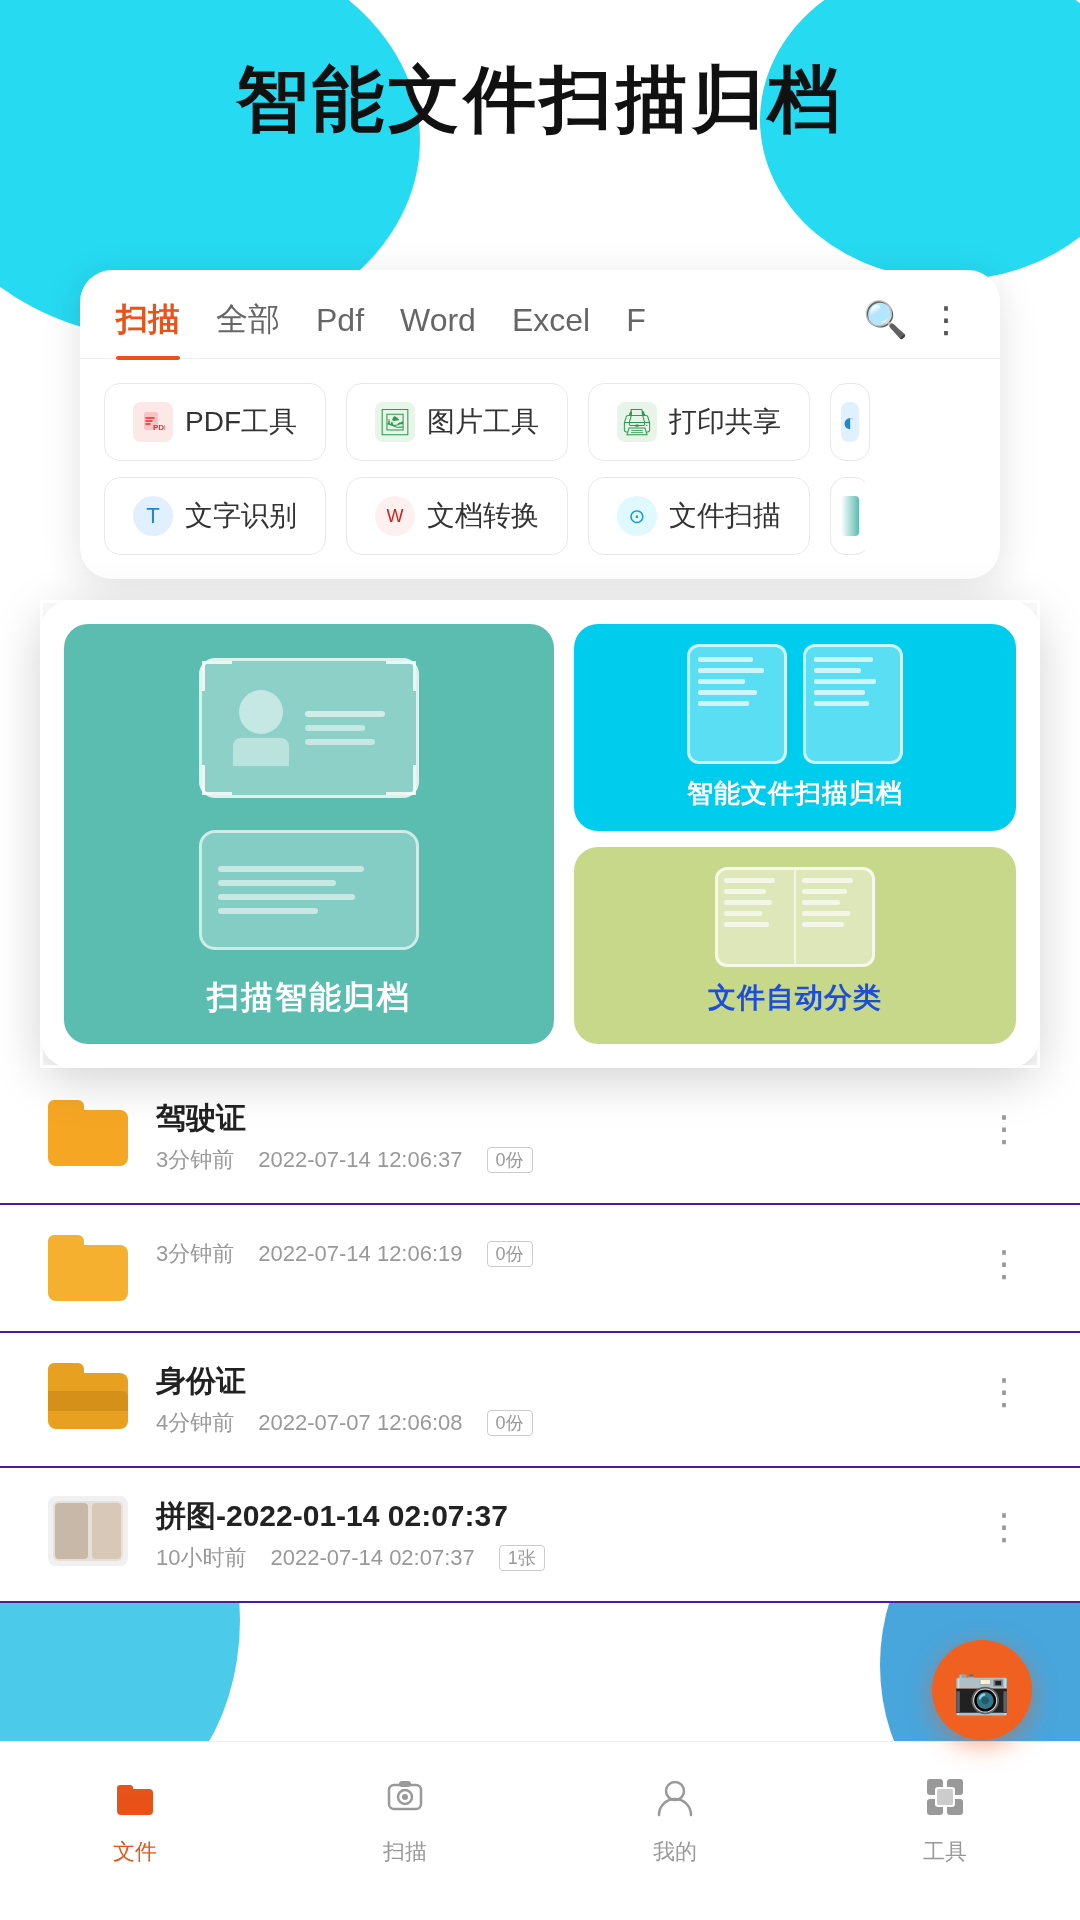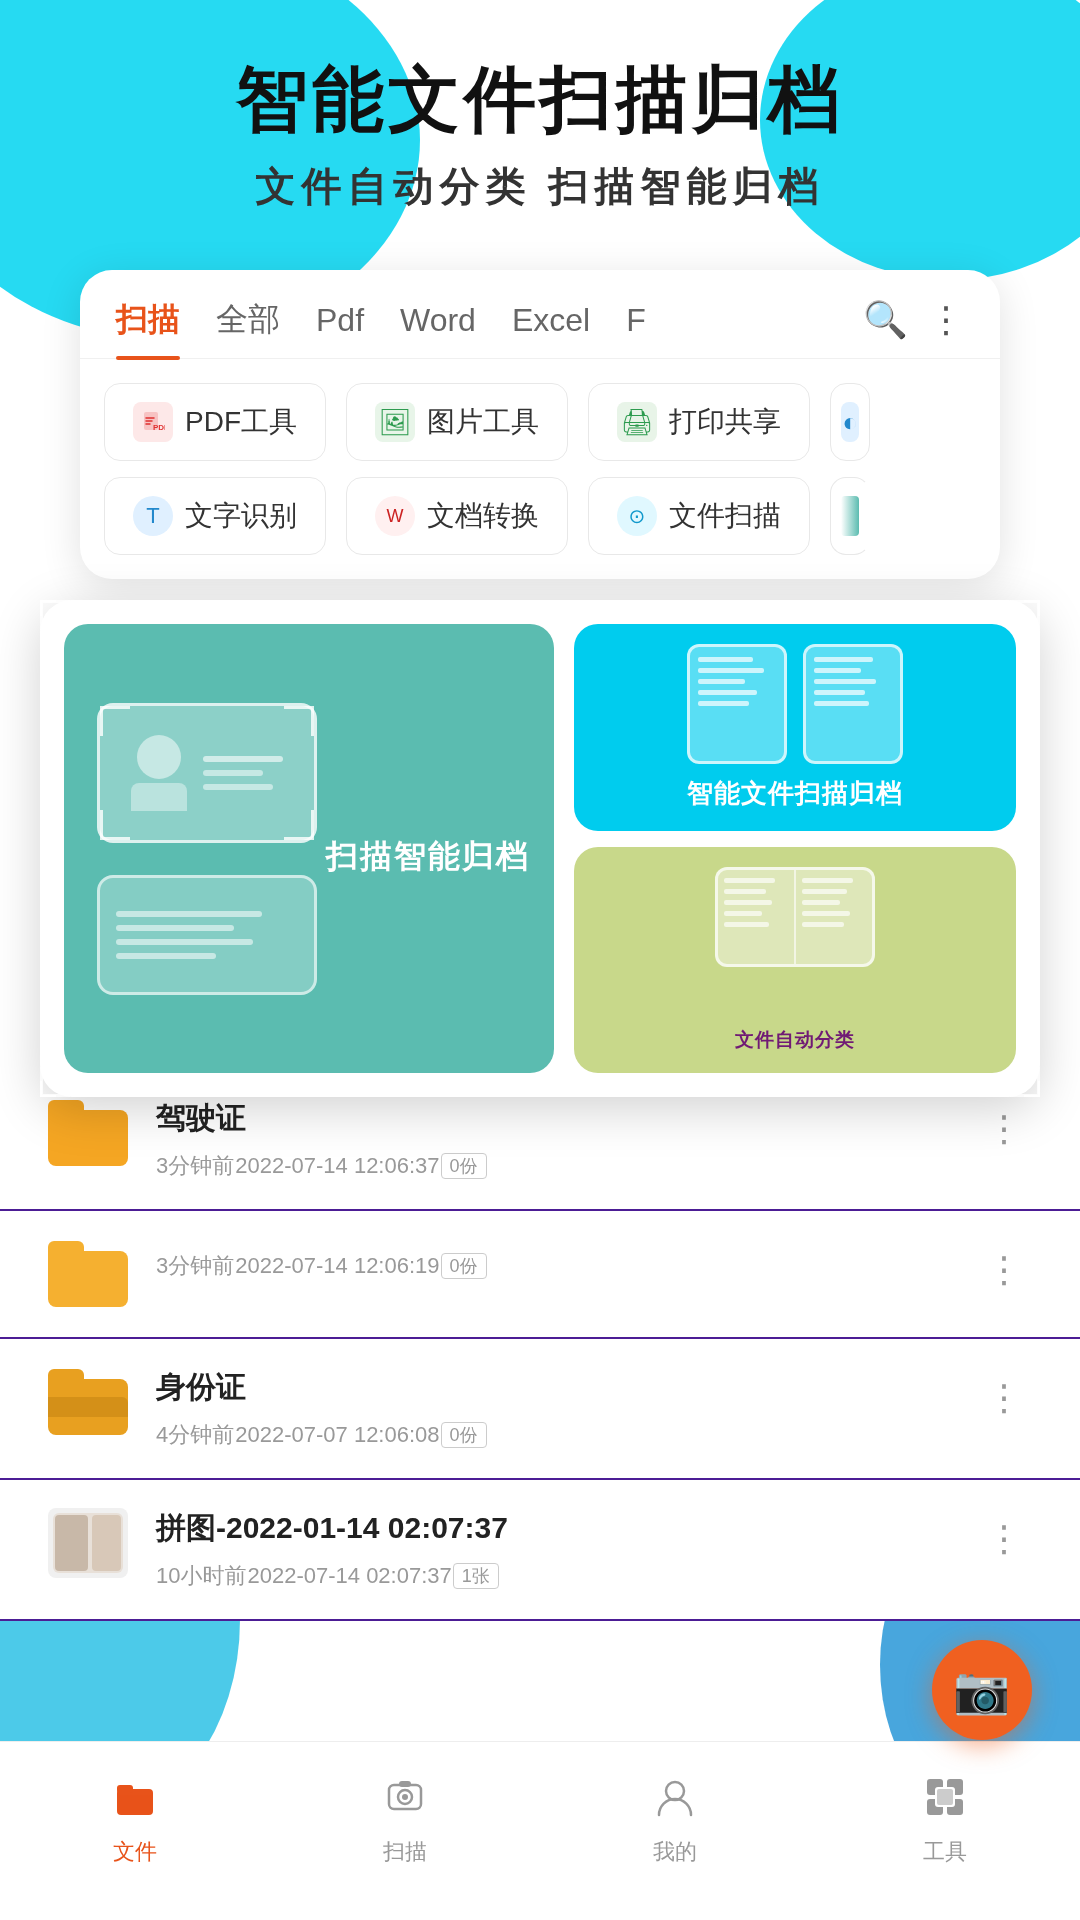--- a/index.html
+++ b/index.html
@@ -189,21 +189,21 @@
       display: flex;
       gap: 20px;
     }
 
     .feature-left {
       flex: 1;
       background: #5bbcb0;
       border-radius: 24px;
       padding: 24px;
       display: flex;
-      flex-direction: row;
+      flex-direction: column;
       align-items: center;
       justify-content: space-between;
       min-height: 420px;
     }
     .scan-card-big {
       background: rgba(255,255,255,0.3);
       border: 3px solid rgba(255,255,255,0.7);
       border-radius: 16px;
       width: 220px;
       height: 140px;
@@ -299,25 +299,24 @@
       flex: 1;
       border-right: 2px solid rgba(255,255,255,0.6);
       display: flex;
       flex-direction: column;
       padding: 8px 6px;
       gap: 6px;
     }
     .book-half:last-child { border-right: none; }
     .book-line { height: 5px; background: rgba(255,255,255,0.65); border-radius: 2px; }
     .feature-right-bottom-label {
-      font-size: 19px;
+      font-size: 28px;
       font-weight: 800;
-      color: #701a75;
+      color: #1d4ed8;
       letter-spacing: 1px;
-      margin-top: 48px;
     }
 
     
     .file-list-area {
       position: absolute;
       top: 1070px;
       left: 0; right: 0;
       background: #fff;
       z-index: 15;
     }
@@ -365,21 +364,21 @@
       overflow: hidden;
       display: flex;
       align-items: center;
       justify-content: center;
       font-size: 20px;
       color: #999;
     }
 
     .file-info { flex: 1; }
     .file-name { font-size: 30px; font-weight: 600; color: #222; }
-    .file-meta { font-size: 22px; color: #999; margin-top: 12px; display: flex; align-items: center; gap: 1px; }
+    .file-meta { font-size: 22px; color: #999; margin-top: 6px; display: flex; align-items: center; gap: 24px; }
     .file-badge {
       border: 1px solid #ccc;
       border-radius: 4px;
       padding: 0 8px;
       font-size: 18px;
       color: #999;
     }
     .file-more {
       font-size: 36px;
       color: #999;
@@ -455,21 +454,20 @@
 
 <div class="bg-container">
   <div class="bg-top-left"></div>
   <div class="bg-top-right"></div>
   <div class="bg-bottom-left"></div>
   <div class="bg-bottom-right"></div>
 </div>
 
 <div class="header-area">
   <div class="header-title">智能文件扫描归档</div>
-  <div class="header-subtitle">文件自动分类   扫描智能归档</div>
 </div>
 
 <div class="app-card">
 
   <div class="tab-bar">
     <div class="tab-item active">扫描</div>
     <div class="tab-item">全部</div>
     <div class="tab-item">Pdf</div>
     <div class="tab-item">Word</div>
     <div class="tab-item">Excel</div>

